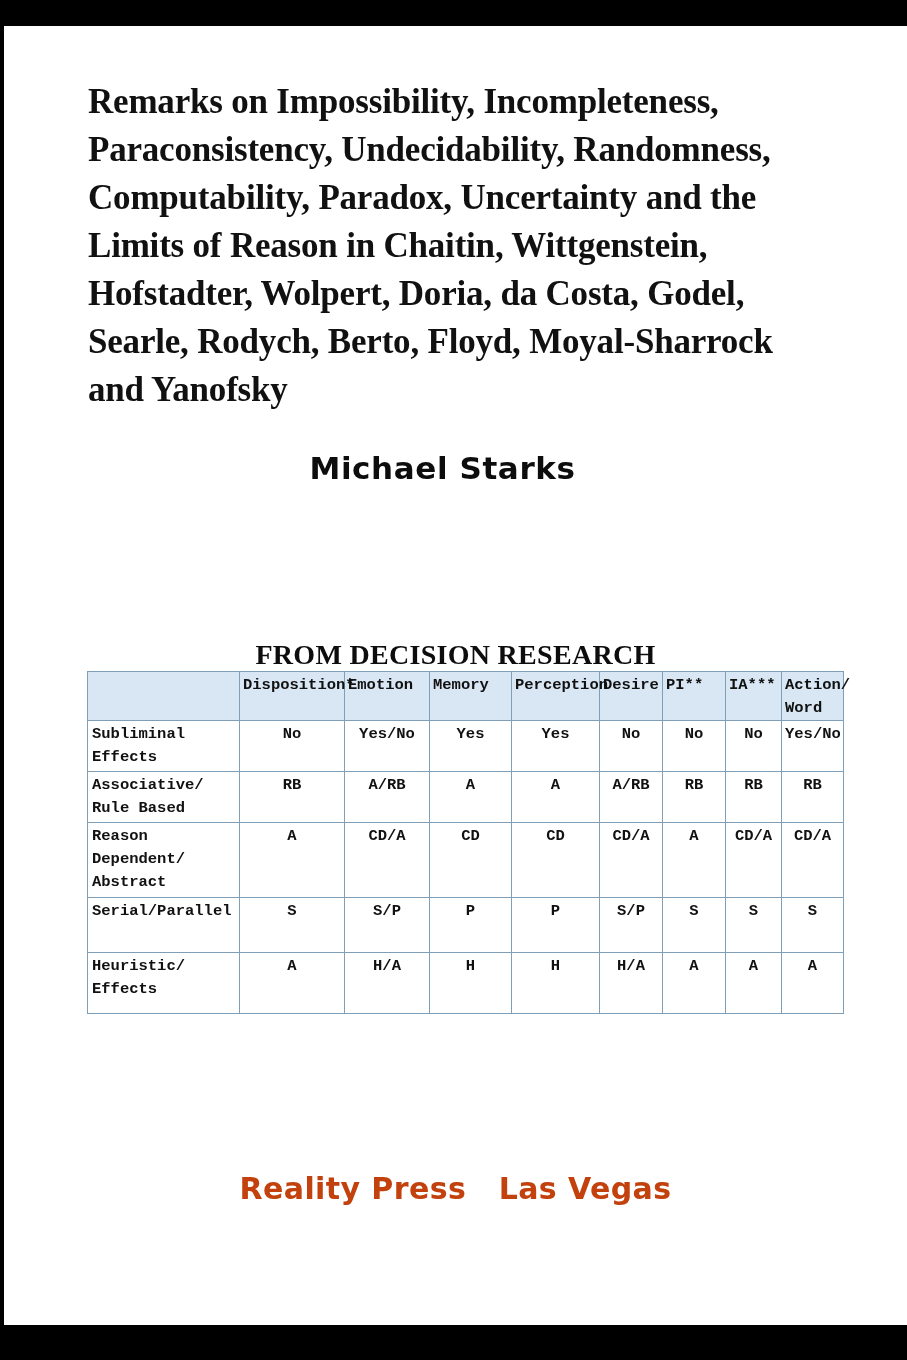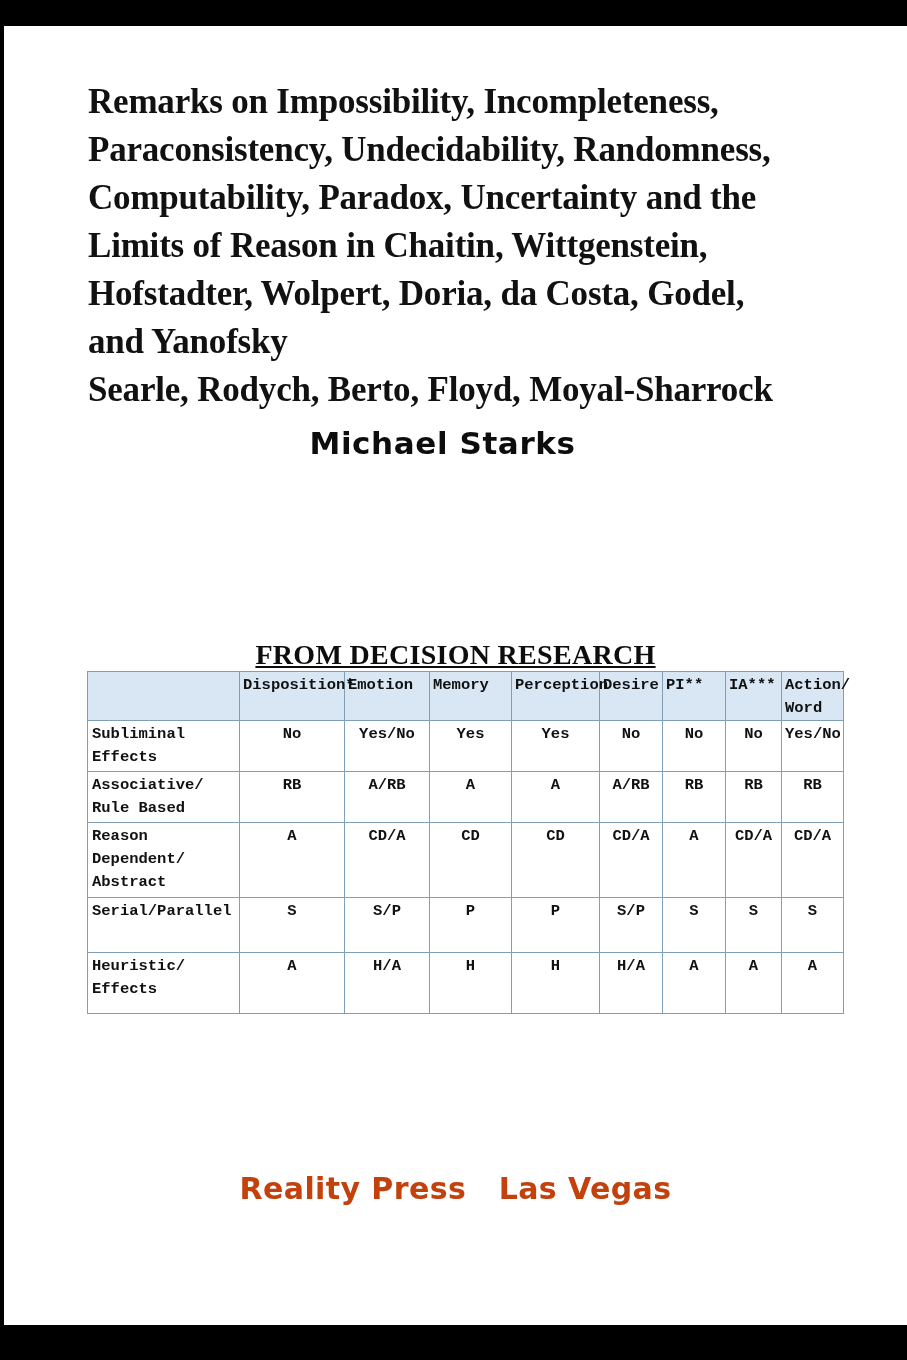--- a/index.html
+++ b/index.html
@@ -45,42 +45,41 @@
     font-size: 35px;
     line-height: 48px;
     letter-spacing: -0.2px;
     color: #111111;
     white-space: nowrap;
   }
 
   #author {
     position: absolute;
     left: 0;
-    top: 399px;
+    top: 424px;
     width: 877px;
     text-align: center;
     font-family: "DejaVu Sans", sans-serif;
     font-weight: bold;
     font-size: 31px;
     letter-spacing: 0.6px;
     color: #0d0d0d;
   }
 
   #table-heading {
     position: absolute;
     left: 0;
     top: 613px;
     width: 903px;
     text-align: center;
     font-family: "Liberation Serif", serif;
     font-weight: bold;
     font-size: 28px;
     letter-spacing: 0.3px;
     color: #0d0d0d;
-    text-decoration: underline;
   }
 
   #decision-table-wrap {
     position: absolute;
     left: 83px;
     top: 645px;
     width: 753px;
   }
 
   table.decision-table {
@@ -159,22 +158,22 @@
 
 <div id="cover">
   <div id="page">
 
     <div id="title-block">
       <div class="title-line">Remarks on Impossibility, Incompleteness,</div>
       <div class="title-line">Paraconsistency, Undecidability, Randomness,</div>
       <div class="title-line">Computability, Paradox, Uncertainty and the</div>
       <div class="title-line">Limits of Reason in Chaitin, Wittgenstein,</div>
       <div class="title-line">Hofstadter, Wolpert, Doria, da Costa, Godel,</div>
+      <div class="title-line">Searle, Rodych, Berto, Floyd, Moyal-Sharrock</div>
       <div class="title-line">and Yanofsky</div>
-      <div class="title-line">Searle, Rodych, Berto, Floyd, Moyal-Sharrock</div>
     </div>
 
     <div id="author">Michael Starks</div>
 
     <div id="table-heading">FROM DECISION RESEARCH</div>
 
     <div id="decision-table-wrap">
       <table class="decision-table">
         <colgroup>
           <col class="c0">

